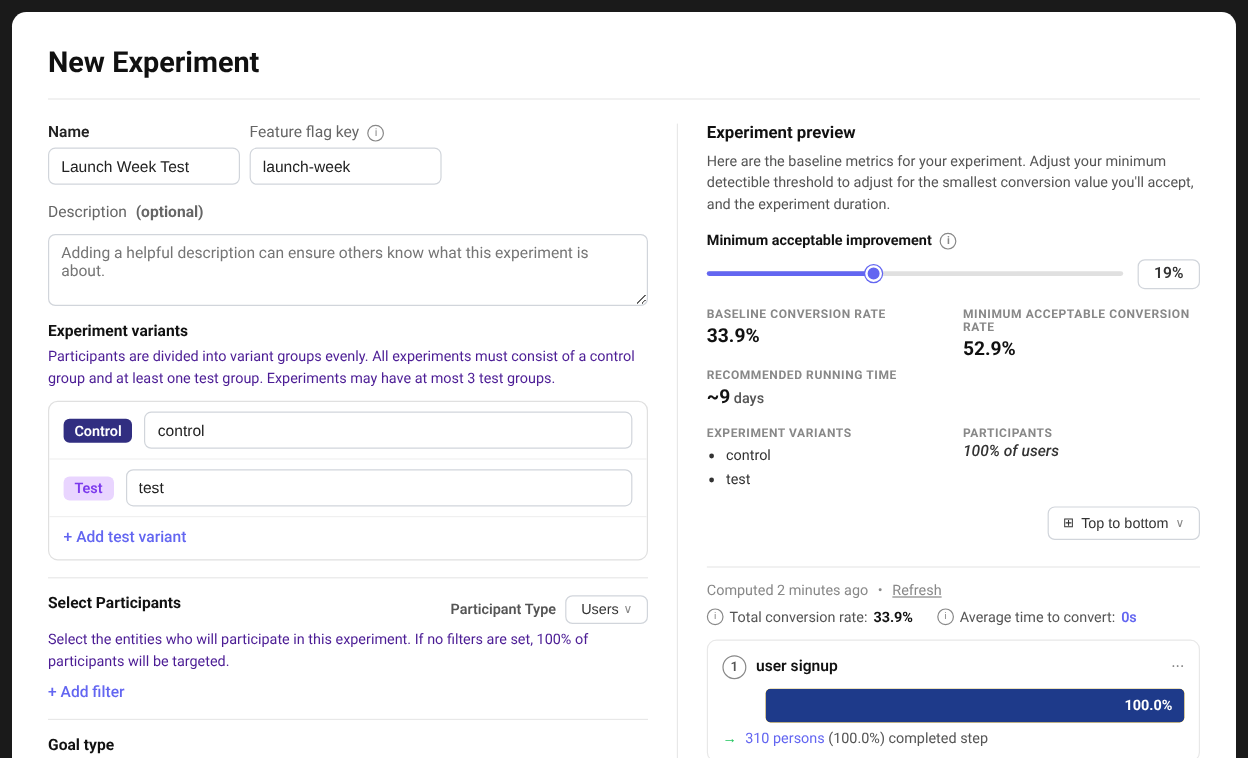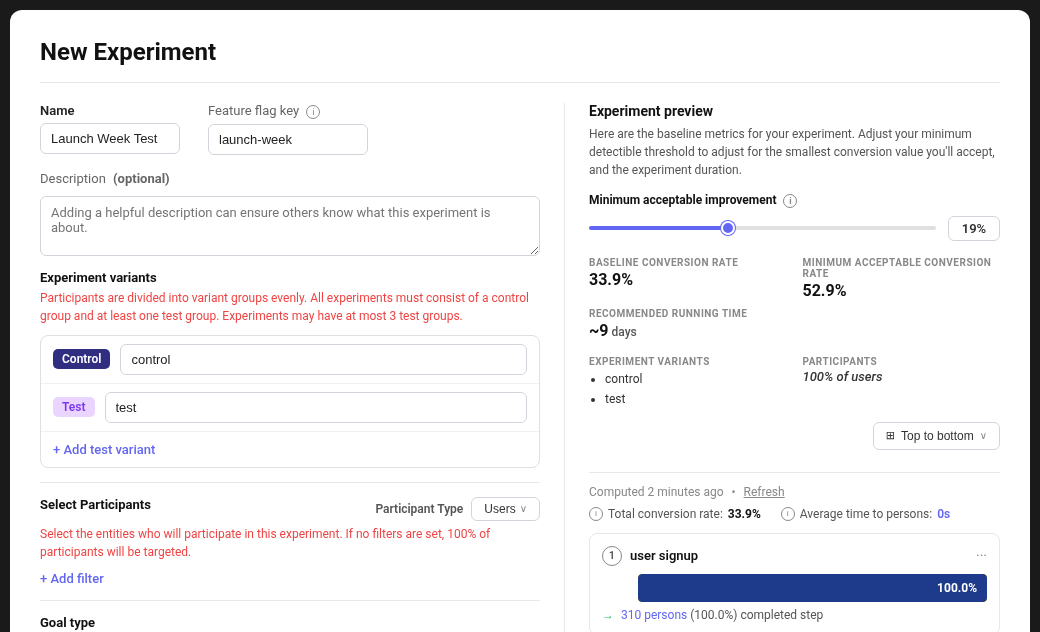--- a/index.html
+++ b/index.html
@@ -41,21 +41,21 @@
       background: #e8e8e8;
       flex-shrink: 0;
     }
     .right-panel {
       flex: 1;
     }
 
     
     .form-row {
       display: flex;
-      gap: 28px;
+      gap: 8px;
       margin-bottom: 16px;
     }
     .field-group {
       display: flex;
       flex-direction: column;
       gap: 5px;
     }
     .field-group.name-field { flex: 0 0 auto; }
     .field-group.flag-field { flex: 0 0 auto; }
     label {
@@ -69,21 +69,21 @@
     }
     input[type="text"] {
       border: 1px solid #d1d5db;
       border-radius: 6px;
       padding: 7px 10px;
       font-size: 13px;
       color: #222;
       outline: none;
       background: #fff;
     }
-    .name-input { width: 140px; }
+    .name-input { width: 160px; }
     .flag-input { width: 160px; }
     .info-icon {
       display: inline-flex;
       align-items: center;
       justify-content: center;
       width: 14px;
       height: 14px;
       border-radius: 50%;
       border: 1.5px solid #888;
       font-size: 9px;
@@ -107,21 +107,21 @@
     }
 
     .section-title {
       font-size: 13px;
       font-weight: 700;
       color: #111;
       margin-bottom: 4px;
     }
     .section-desc {
       font-size: 12px;
-      color: #ef4444;
+      color: #4c1d95;
       margin-bottom: 10px;
       line-height: 1.5;
     }
 
     .variants-box {
       border: 1px solid #e0e0e0;
       border-radius: 8px;
       overflow: hidden;
     }
     .variant-row {
@@ -595,21 +595,21 @@
       </div>
 
       <div class="stats-row">
         <div class="stat-item">
           <div class="stat-icon">i</div>
           <span>Total conversion rate:</span>
           <span class="stat-highlight">33.9%</span>
         </div>
         <div class="stat-item">
           <div class="stat-icon">i</div>
-          <span>Average time to persons:</span>
+          <span>Average time to convert:</span>
           <span class="stat-link">0s</span>
         </div>
       </div>
 
       <div class="funnel-step">
         <div class="funnel-header">
           <div class="step-number">1</div>
           <span class="step-name">user signup</span>
           <span class="step-menu">···</span>
         </div>

